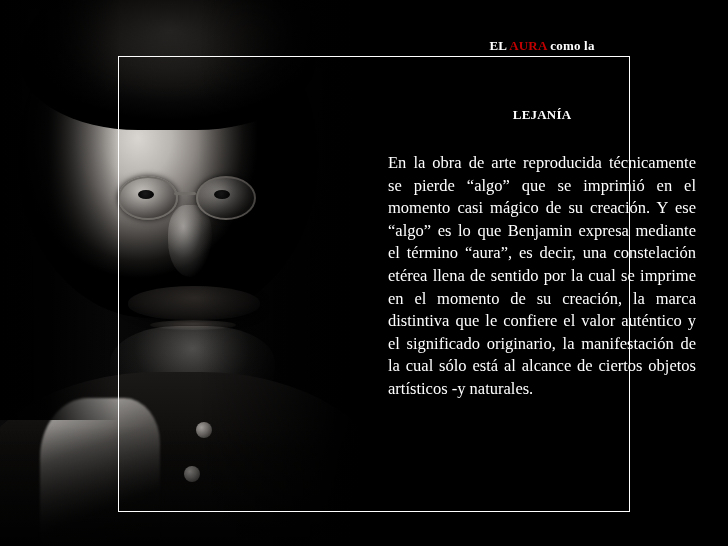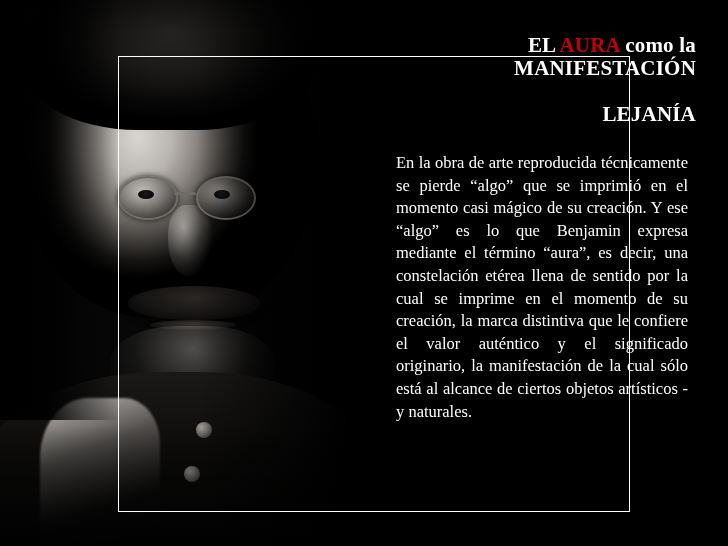--- a/index.html
+++ b/index.html
@@ -199,37 +199,37 @@
   .textcol {
     position: absolute;
     left: 388px;
     top: 34px;
     width: 308px;
   }
   .title {
     color: #ffffff;
     font-family: "Liberation Serif", serif;
     font-weight: bold;
-    font-size: 21px;
+    font-size: 13px;
     line-height: 23px;
-    text-align: right;
+    text-align: center;
     margin: 0 0 26px 0;
     letter-spacing: 0.2px;
   }
   .title .hl {
     color: #c00000;
   }
   .body-text {
     color: #ffffff;
     font-family: "Liberation Serif", serif;
     font-size: 16.5px;
     line-height: 22.6px;
     text-align: justify;
     text-justify: inter-word;
-    margin: 8px;
+    margin: 0;
   }
 </style>
 </head>
 <body>
 
 <div class="slide">
 
   <div class="photo">
     <div class="bg"></div>
     <div class="head"></div>
@@ -247,17 +247,17 @@
     <div class="collarHi"></div>
     <div class="button1"></div>
     <div class="button2"></div>
     <div class="sideshadow"></div>
     <div class="vignette"></div>
   </div>
 
   <div class="frame"></div>
 
   <div class="textcol">
-    <h1 class="title"><span>EL </span><span class="hl">AURA</span><span> como la</span><br><span>MANIFESTACIÓN</span><br><br><span>LEJANÍA</span></h1>
+    <h1 class="title"><span>EL </span><span class="hl">AURA</span><span> como la</span><br><br><br><span>LEJANÍA</span></h1>
     <p class="body-text">En la obra de arte reproducida técnicamente se pierde “algo” que se imprimió en el momento casi mágico de su creación. Y ese “algo” es lo que Benjamin expresa mediante el término “aura”, es decir, una constelación etérea llena de sentido por la cual se imprime en el momento de su creación, la marca distintiva que le confiere el valor auténtico y el significado originario, la manifestación de la cual sólo está al alcance de ciertos objetos artísticos -y naturales.</p>
   </div>
 
 </div>
 
 </body></html>

